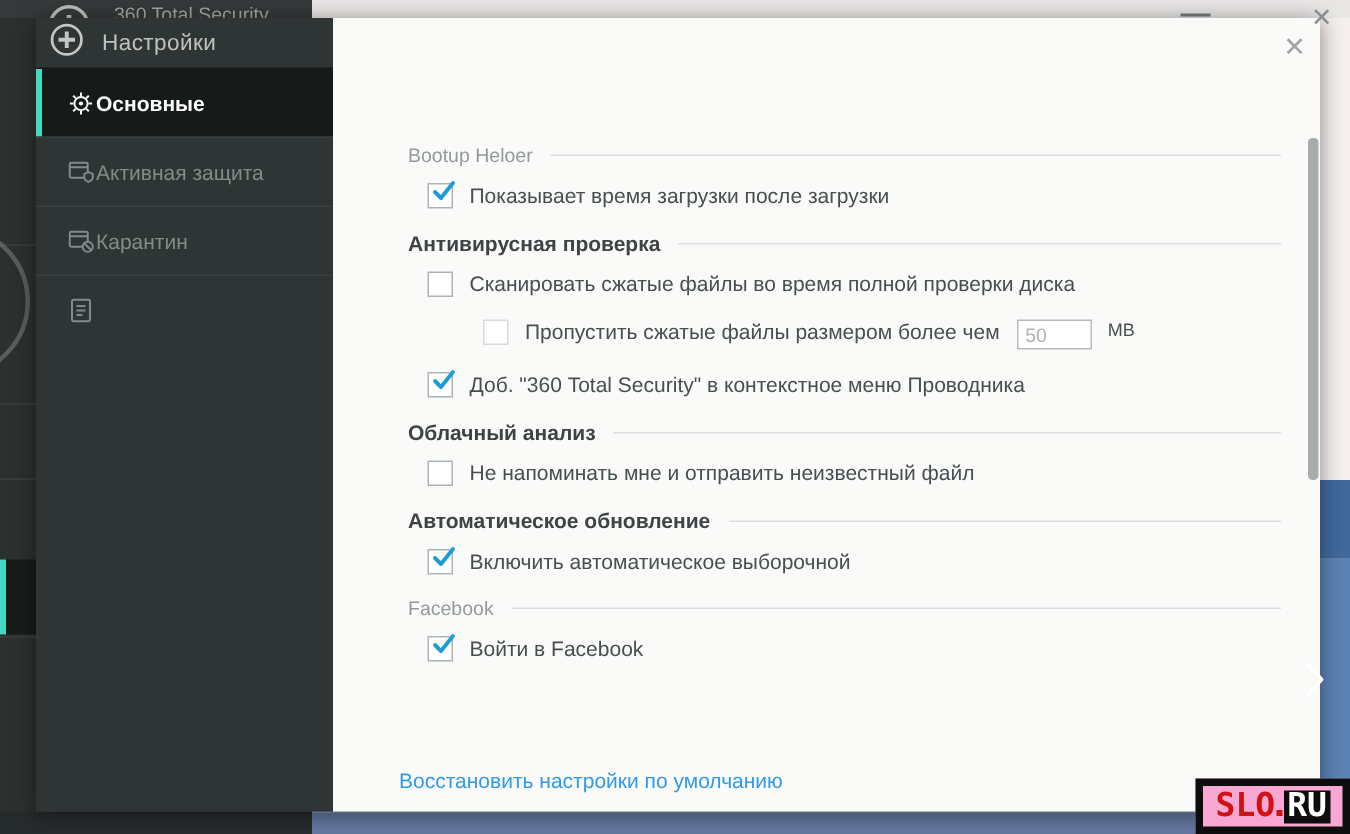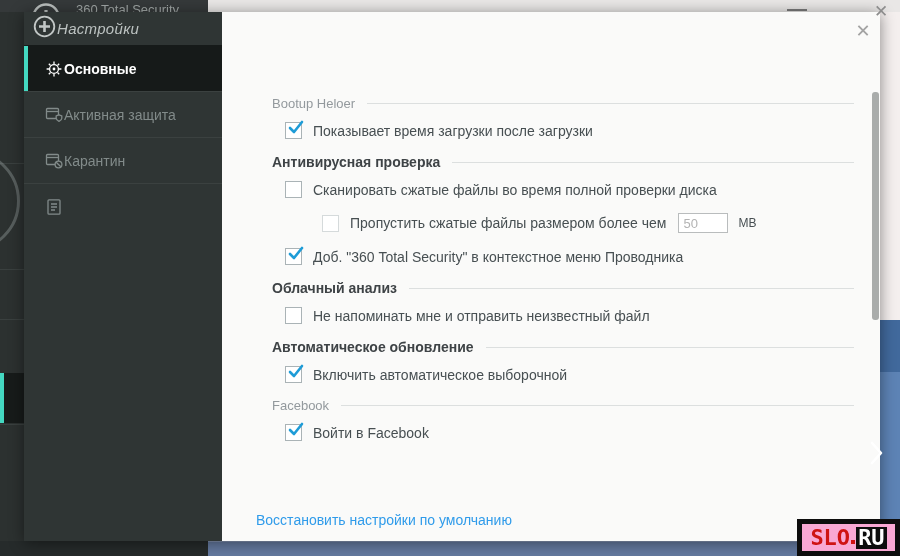--- a/index.html
+++ b/index.html
@@ -30,54 +30,54 @@
 
   .bg-bottom { position:absolute; left:0; top:541px; width:900px; height:15px; }
   .bg-bottom .seg1 { position:absolute; left:0; width:208px; height:15px; background:#262b2b; }
   .bg-bottom .seg2 { position:absolute; left:208px; width:672px; height:15px; background:#64799f; border-top:1px solid #8494b2; }
   .bg-bottom .seg3 { position:absolute; left:880px; width:20px; height:15px; background:#5b82b4; }
 
   
   .dialog { position:absolute; left:24px; top:12px; width:856px; height:529px; display:flex; z-index:10;
             box-shadow:0 2px 14px rgba(0,0,0,.45); }
   .dlg-sidebar { width:198px; background:#2f3534; flex-shrink:0; }
-  .dlg-header { height:33px; display:flex; align-items:center; padding-left:8px; gap:0;font-style:italic; }
+  .dlg-header { height:33px; display:flex; align-items:center; padding-left:8px; gap:11px; }
   .dlg-header-title { font-size:15px; color:#bcc2c1; letter-spacing:.3px; }
   .menu-item { position:relative; height:46px; display:flex; align-items:center; padding-left:20px;
                color:#828b8a; font-size:14px; border-top:1px solid #3b4140; cursor:default; }
   .menu-item.selected { background:#161a19; color:#ffffff; font-weight:bold; border-top-color:transparent; }
   .menu-item.selected::before { content:""; position:absolute; left:0; top:0; width:4px; height:100%; background:#44d8c1; }
   .menu-item svg { flex-shrink:0; }
 
   .dlg-content { position:relative; flex:1; background:#fafaf9; }
   .dlg-close { position:absolute; top:8px; right:6px; width:22px; height:22px; color:#a3a3a3;
                font-size:18px; line-height:22px; text-align:center; z-index:5; cursor:default; }
 
   .viewport { position:absolute; left:0; top:0; right:0; height:486px; overflow:hidden;
               padding:68px 26px 0 50px; }
   .section { margin-top:11px; }
   .section:first-child { margin-top:16px; }
   .sec-head { display:flex; align-items:center; margin-bottom:11px; }
   .sec-head .t-plain { font-size:13px; color:#93999d; }
   .sec-head .t-bold  { font-size:14px; font-weight:bold; color:#3e4346; }
   .sec-head .rule { flex:1; height:1px; background:#dcdfdf; margin-left:12px; }
 
-  .row { display:flex; align-items:center; margin-left:13px; margin-bottom:15px; }
+  .row { display:flex; align-items:flex-start; margin-left:13px; margin-bottom:15px; }
   .row.indent { margin-left:50px; }
   .cb { position:relative; width:17px; height:17px; background:#fff; border:1px solid #aab3b6; flex-shrink:0; }
   .cb.disabled { border-color:#d5dadb; }
   .cb .mark { display:none; position:absolute; left:0px; top:-4px; }
   .cb.checked .mark { display:block; }
   .cb-label { margin-left:11px; font-size:14px; color:#474f52; white-space:nowrap; }
   .tip { margin-left:13px; margin-bottom:14px; font-size:13px; color:#9aa3a7; line-height:15px; }
   .size-input { margin-left:12px; width:50px; height:20px; border:1px solid #b9bcbd; background:#fff;
                 font-size:13px; color:#b3b3b3; padding:0 4px; font-family:"Liberation Sans",sans-serif; }
   .suffix { margin-left:10px; font-size:12px; color:#474f52; }
 
-  .restore-link { position:absolute; left:34px; top:500px; font-size:14px; color:#2f9bea;
+  .restore-link { position:absolute; left:44px; top:500px; font-size:14px; color:#2f9bea;
                   text-decoration:none; cursor:pointer; }
   .sb-thumb { position:absolute; right:1px; top:80px; width:7px; height:228px; background:#a9acab; border-radius:3px; }
 
   
   .watermark { position:absolute; left:797px; top:519px; width:103px; height:37px; z-index:100;
                background:#f9a8d4; border:5px solid #0d0d0d; display:flex; align-items:center; justify-content:center;
                font-family:"DejaVu Sans Mono", monospace; font-weight:bold; font-size:22px; line-height:22px; overflow:hidden; }
   .watermark .p1 { color:#cf1313; letter-spacing:0px; }
   .watermark .dot { width:4px; height:4px; background:#cf1313; margin:8px 1px 0 1px; }
   .watermark .p2 { background:#0d0d0d; color:#fff; padding:0 2px; }

